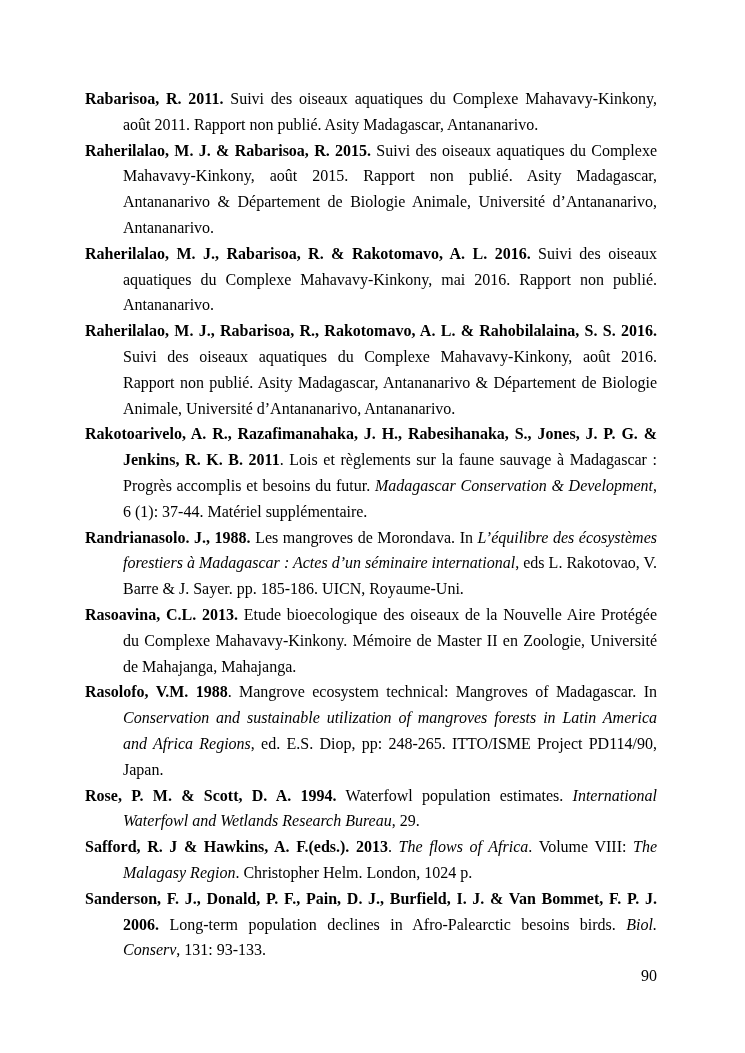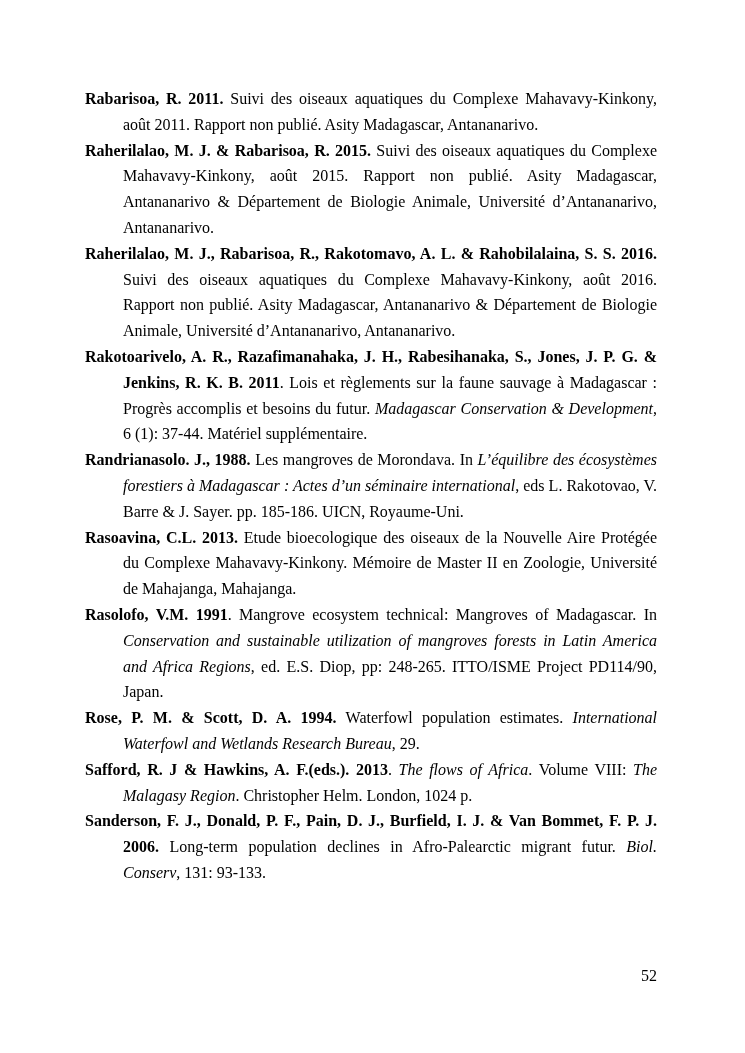--- a/index.html
+++ b/index.html
@@ -40,23 +40,24 @@
     color: #000000;
   }
 </style>
 </head>
 <body>
 
 <div class="page">
   <div class="content">
       <p class="reference"><span class="seg-bold">Rabarisoa, R. 2011.</span><span class="seg-normal"> Suivi des oiseaux aquatiques du Complexe Mahavavy-Kinkony, août 2011. Rapport non publié. Asity Madagascar, Antananarivo.</span></p>
       <p class="reference"><span class="seg-bold">Raherilalao, M. J. &amp; Rabarisoa, R. 2015.</span><span class="seg-normal"> Suivi des oiseaux aquatiques du Complexe Mahavavy-Kinkony, août 2015. Rapport non publié. Asity Madagascar, Antananarivo &amp; Département de Biologie Animale, Université d’Antananarivo, Antananarivo.</span></p>
+      <p class="reference"><span class="seg-bold">Raherilalao, M. J., Rabarisoa, R. &amp; Rakotomavo, A. L. 2016.</span><span class="seg-normal"> Suivi des oiseaux aquatiques du Complexe Mahavavy-Kinkony, mai 2016. Rapport non publié. Antananarivo.</span></p>
       <p class="reference"><span class="seg-bold">Raherilalao, M. J., Rabarisoa, R., Rakotomavo, A. L. &amp; Rahobilalaina, S. S. 2016.</span><span class="seg-normal"> Suivi des oiseaux aquatiques du Complexe Mahavavy-Kinkony, août 2016. Rapport non publié. Asity Madagascar, Antananarivo &amp; Département de Biologie Animale, Université d’Antananarivo, Antananarivo.</span></p>
       <p class="reference"><span class="seg-bold">Rakotoarivelo, A. R., Razafimanahaka, J. H., Rabesihanaka, S., Jones, J. P. G. &amp; Jenkins, R. K. B. 2011</span><span class="seg-normal">. Lois et règlements sur la faune sauvage à Madagascar : Progrès accomplis et besoins du futur. </span><span class="seg-italic">Madagascar Conservation &amp; Development</span><span class="seg-normal">, 6 (1): 37-44. Matériel supplémentaire.</span></p>
       <p class="reference"><span class="seg-bold">Randrianasolo. J., 1988.</span><span class="seg-normal"> Les mangroves de Morondava. In </span><span class="seg-italic">L’équilibre des écosystèmes forestiers à Madagascar : Actes d’un séminaire international</span><span class="seg-normal">, eds L. Rakotovao, V. Barre &amp; J. Sayer. pp. 185-186. UICN, Royaume-Uni.</span></p>
       <p class="reference"><span class="seg-bold">Rasoavina, C.L. 2013.</span><span class="seg-normal"> Etude bioecologique des oiseaux de la Nouvelle Aire Protégée du Complexe Mahavavy-Kinkony. Mémoire de Master II en Zoologie, Université de Mahajanga, Mahajanga.</span></p>
-      <p class="reference"><span class="seg-bold">Rasolofo, V.M. 1991</span><span class="seg-normal">. Mangrove ecosystem technical: Mangroves of Madagascar. In </span><span class="seg-italic">Conservation and sustainable utilization of mangroves forests in Latin America and Africa Regions</span><span class="seg-normal">, ed. E.S. Diop, pp: 248-265. ITTO/ISME Project PD114/90, Japan.</span></p>
+      <p class="reference"><span class="seg-bold">Rasolofo, V.M. 1988</span><span class="seg-normal">. Mangrove ecosystem technical: Mangroves of Madagascar. In </span><span class="seg-italic">Conservation and sustainable utilization of mangroves forests in Latin America and Africa Regions</span><span class="seg-normal">, ed. E.S. Diop, pp: 248-265. ITTO/ISME Project PD114/90, Japan.</span></p>
       <p class="reference"><span class="seg-bold">Rose, P. M. &amp; Scott, D. A. 1994.</span><span class="seg-normal"> Waterfowl population estimates. </span><span class="seg-italic">International Waterfowl and Wetlands Research Bureau</span><span class="seg-normal">, 29.</span></p>
       <p class="reference"><span class="seg-bold">Safford, R. J &amp; Hawkins, A. F.(eds.). 2013</span><span class="seg-normal">. </span><span class="seg-italic">The flows of Africa</span><span class="seg-normal">. Volume VIII: </span><span class="seg-italic">The Malagasy Region</span><span class="seg-normal">. Christopher Helm. London, 1024 p.</span></p>
-      <p class="reference"><span class="seg-bold">Sanderson, F. J., Donald, P. F., Pain, D. J., Burfield, I. J. &amp; Van Bommet, F. P. J. 2006.</span><span class="seg-normal"> Long-term population declines in Afro-Palearctic migrant futur. </span><span class="seg-italic">Biol. Conserv</span><span class="seg-normal">, 131: 93-133.</span></p>
+      <p class="reference"><span class="seg-bold">Sanderson, F. J., Donald, P. F., Pain, D. J., Burfield, I. J. &amp; Van Bommet, F. P. J. 2006.</span><span class="seg-normal"> Long-term population declines in Afro-Palearctic besoins birds. </span><span class="seg-italic">Biol. Conserv</span><span class="seg-normal">, 131: 93-133.</span></p>
     </div>
-  <div class="page-number">52</div>
+  <div class="page-number">90</div>
 </div>
 
 </body></html>

